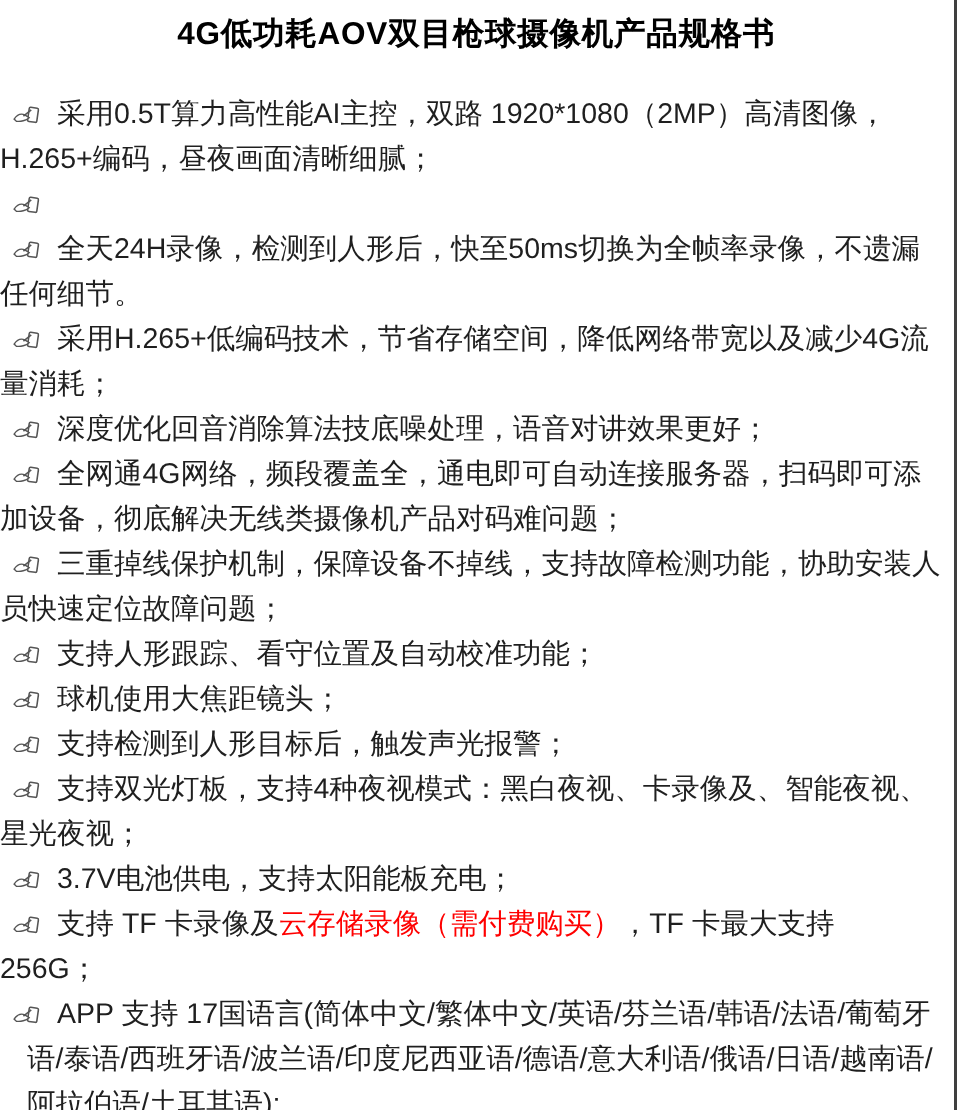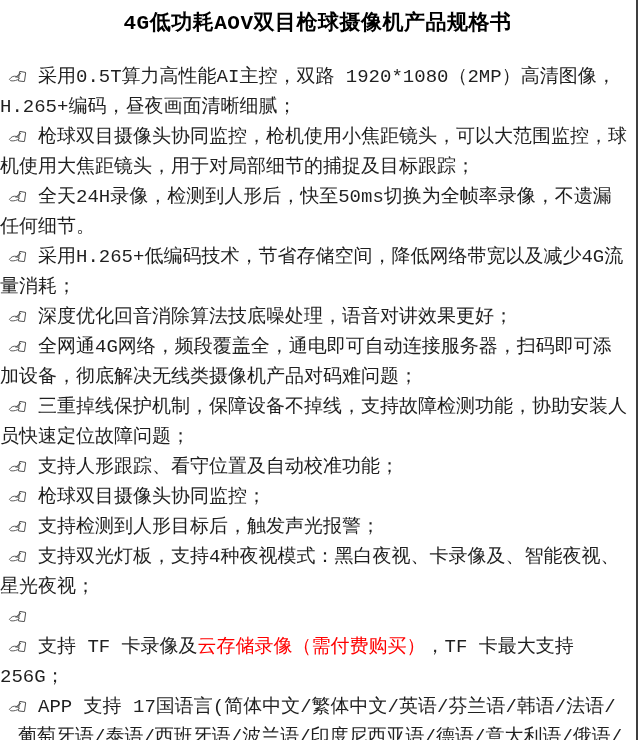--- a/index.html
+++ b/index.html
@@ -2,21 +2,21 @@
 <html><head>
 <meta charset="utf-8">
 <style>
   html, body { margin: 0; padding: 0; background: #ffffff; }
   .page {
     position: relative;
     width: 641px;
     height: 740px;
     background: #ffffff;
     overflow: hidden;
-    font-family: Liberation Mono, monospace;
+    font-family: Liberation Sans, sans-serif;
     color: #1f1f1f;
     box-sizing: border-box;
   }
   .right-border {
     position: absolute;
     top: 0;
     left: 636px;
     width: 2px;
     height: 740px;
     background: #3f3f3f;
@@ -72,21 +72,21 @@
   <div class="features">
     <p class="feature"><span class="bullet-icon"><svg viewBox="0 0 20 14">
             <rect x="11.5" y="1.5" width="6.5" height="10" rx="1" transform="rotate(8 14.5 6.5)" fill="#fff" stroke="#555" stroke-width="1.1"></rect>
             <path d="M1.5 9.5 C3.5 6.5,6.5 5.5,9 6.5 L12 8.5 C10 10.5,6 11.5,3 11 Z" fill="#fff" stroke="#555" stroke-width="1"></path>
             <line x1="8" y1="7.5" x2="13.5" y2="3" stroke="#555" stroke-width="1.1"></line>
           </svg></span><span>采用0.5T算力高性能AI主控，双路 1920*1080（2MP）高清图像，H.265+编码，昼夜画面清晰细腻；</span></p>
     <p class="feature"><span class="bullet-icon"><svg viewBox="0 0 20 14">
             <rect x="11.5" y="1.5" width="6.5" height="10" rx="1" transform="rotate(8 14.5 6.5)" fill="#fff" stroke="#555" stroke-width="1.1"></rect>
             <path d="M1.5 9.5 C3.5 6.5,6.5 5.5,9 6.5 L12 8.5 C10 10.5,6 11.5,3 11 Z" fill="#fff" stroke="#555" stroke-width="1"></path>
             <line x1="8" y1="7.5" x2="13.5" y2="3" stroke="#555" stroke-width="1.1"></line>
-          </svg></span><span>枪球双目摄像头协同监控，枪机使用小焦距镜头，可以大范围监控，球机使用大焦距镜头，用于对局部细节的捕捉及目标跟踪；</span></p>
+          </svg></span></p>
     <p class="feature"><span class="bullet-icon"><svg viewBox="0 0 20 14">
             <rect x="11.5" y="1.5" width="6.5" height="10" rx="1" transform="rotate(8 14.5 6.5)" fill="#fff" stroke="#555" stroke-width="1.1"></rect>
             <path d="M1.5 9.5 C3.5 6.5,6.5 5.5,9 6.5 L12 8.5 C10 10.5,6 11.5,3 11 Z" fill="#fff" stroke="#555" stroke-width="1"></path>
             <line x1="8" y1="7.5" x2="13.5" y2="3" stroke="#555" stroke-width="1.1"></line>
           </svg></span><span>全天24H录像，检测到人形后，快至50ms切换为全帧率录像，不遗漏任何细节。</span></p>
     <p class="feature"><span class="bullet-icon"><svg viewBox="0 0 20 14">
             <rect x="11.5" y="1.5" width="6.5" height="10" rx="1" transform="rotate(8 14.5 6.5)" fill="#fff" stroke="#555" stroke-width="1.1"></rect>
             <path d="M1.5 9.5 C3.5 6.5,6.5 5.5,9 6.5 L12 8.5 C10 10.5,6 11.5,3 11 Z" fill="#fff" stroke="#555" stroke-width="1"></path>
             <line x1="8" y1="7.5" x2="13.5" y2="3" stroke="#555" stroke-width="1.1"></line>
           </svg></span><span>采用H.265+低编码技术，节省存储空间，降低网络带宽以及减少4G流量消耗；</span></p>
@@ -107,36 +107,36 @@
           </svg></span><span>三重掉线保护机制，保障设备不掉线，支持故障检测功能，协助安装人员快速定位故障问题；</span></p>
     <p class="feature"><span class="bullet-icon"><svg viewBox="0 0 20 14">
             <rect x="11.5" y="1.5" width="6.5" height="10" rx="1" transform="rotate(8 14.5 6.5)" fill="#fff" stroke="#555" stroke-width="1.1"></rect>
             <path d="M1.5 9.5 C3.5 6.5,6.5 5.5,9 6.5 L12 8.5 C10 10.5,6 11.5,3 11 Z" fill="#fff" stroke="#555" stroke-width="1"></path>
             <line x1="8" y1="7.5" x2="13.5" y2="3" stroke="#555" stroke-width="1.1"></line>
           </svg></span><span>支持人形跟踪、看守位置及自动校准功能；</span></p>
     <p class="feature"><span class="bullet-icon"><svg viewBox="0 0 20 14">
             <rect x="11.5" y="1.5" width="6.5" height="10" rx="1" transform="rotate(8 14.5 6.5)" fill="#fff" stroke="#555" stroke-width="1.1"></rect>
             <path d="M1.5 9.5 C3.5 6.5,6.5 5.5,9 6.5 L12 8.5 C10 10.5,6 11.5,3 11 Z" fill="#fff" stroke="#555" stroke-width="1"></path>
             <line x1="8" y1="7.5" x2="13.5" y2="3" stroke="#555" stroke-width="1.1"></line>
-          </svg></span><span>枪球双目摄像头协同监控；</span></p>
+          </svg></span><span>球机使用大焦距镜头；</span></p>
     <p class="feature"><span class="bullet-icon"><svg viewBox="0 0 20 14">
             <rect x="11.5" y="1.5" width="6.5" height="10" rx="1" transform="rotate(8 14.5 6.5)" fill="#fff" stroke="#555" stroke-width="1.1"></rect>
             <path d="M1.5 9.5 C3.5 6.5,6.5 5.5,9 6.5 L12 8.5 C10 10.5,6 11.5,3 11 Z" fill="#fff" stroke="#555" stroke-width="1"></path>
             <line x1="8" y1="7.5" x2="13.5" y2="3" stroke="#555" stroke-width="1.1"></line>
           </svg></span><span>支持检测到人形目标后，触发声光报警；</span></p>
     <p class="feature"><span class="bullet-icon"><svg viewBox="0 0 20 14">
             <rect x="11.5" y="1.5" width="6.5" height="10" rx="1" transform="rotate(8 14.5 6.5)" fill="#fff" stroke="#555" stroke-width="1.1"></rect>
             <path d="M1.5 9.5 C3.5 6.5,6.5 5.5,9 6.5 L12 8.5 C10 10.5,6 11.5,3 11 Z" fill="#fff" stroke="#555" stroke-width="1"></path>
             <line x1="8" y1="7.5" x2="13.5" y2="3" stroke="#555" stroke-width="1.1"></line>
           </svg></span><span>支持双光灯板，支持4种夜视模式：黑白夜视、卡录像及、智能夜视、星光夜视；</span></p>
     <p class="feature"><span class="bullet-icon"><svg viewBox="0 0 20 14">
             <rect x="11.5" y="1.5" width="6.5" height="10" rx="1" transform="rotate(8 14.5 6.5)" fill="#fff" stroke="#555" stroke-width="1.1"></rect>
             <path d="M1.5 9.5 C3.5 6.5,6.5 5.5,9 6.5 L12 8.5 C10 10.5,6 11.5,3 11 Z" fill="#fff" stroke="#555" stroke-width="1"></path>
             <line x1="8" y1="7.5" x2="13.5" y2="3" stroke="#555" stroke-width="1.1"></line>
-          </svg></span></p>
+          </svg></span><span>3.7V电池供电，支持太阳能板充电；</span></p>
     <p class="feature"><span class="bullet-icon"><svg viewBox="0 0 20 14">
             <rect x="11.5" y="1.5" width="6.5" height="10" rx="1" transform="rotate(8 14.5 6.5)" fill="#fff" stroke="#555" stroke-width="1.1"></rect>
             <path d="M1.5 9.5 C3.5 6.5,6.5 5.5,9 6.5 L12 8.5 C10 10.5,6 11.5,3 11 Z" fill="#fff" stroke="#555" stroke-width="1"></path>
             <line x1="8" y1="7.5" x2="13.5" y2="3" stroke="#555" stroke-width="1.1"></line>
           </svg></span><span>支持 TF 卡录像及</span><span class="red-seg">云存储录像（需付费购买）</span><span>，TF 卡最大支持 256G；</span></p>
     <p class="feature hang"><span class="bullet-icon"><svg viewBox="0 0 20 14">
             <rect x="11.5" y="1.5" width="6.5" height="10" rx="1" transform="rotate(8 14.5 6.5)" fill="#fff" stroke="#555" stroke-width="1.1"></rect>
             <path d="M1.5 9.5 C3.5 6.5,6.5 5.5,9 6.5 L12 8.5 C10 10.5,6 11.5,3 11 Z" fill="#fff" stroke="#555" stroke-width="1"></path>
             <line x1="8" y1="7.5" x2="13.5" y2="3" stroke="#555" stroke-width="1.1"></line>
           </svg></span><span>APP 支持 17国语言(简体中文/繁体中文/英语/芬兰语/韩语/法语/葡萄牙语/泰语/西班牙语/波兰语/印度尼西亚语/德语/意大利语/俄语/日语/越南语/阿拉伯语/土耳其语);</span></p>

